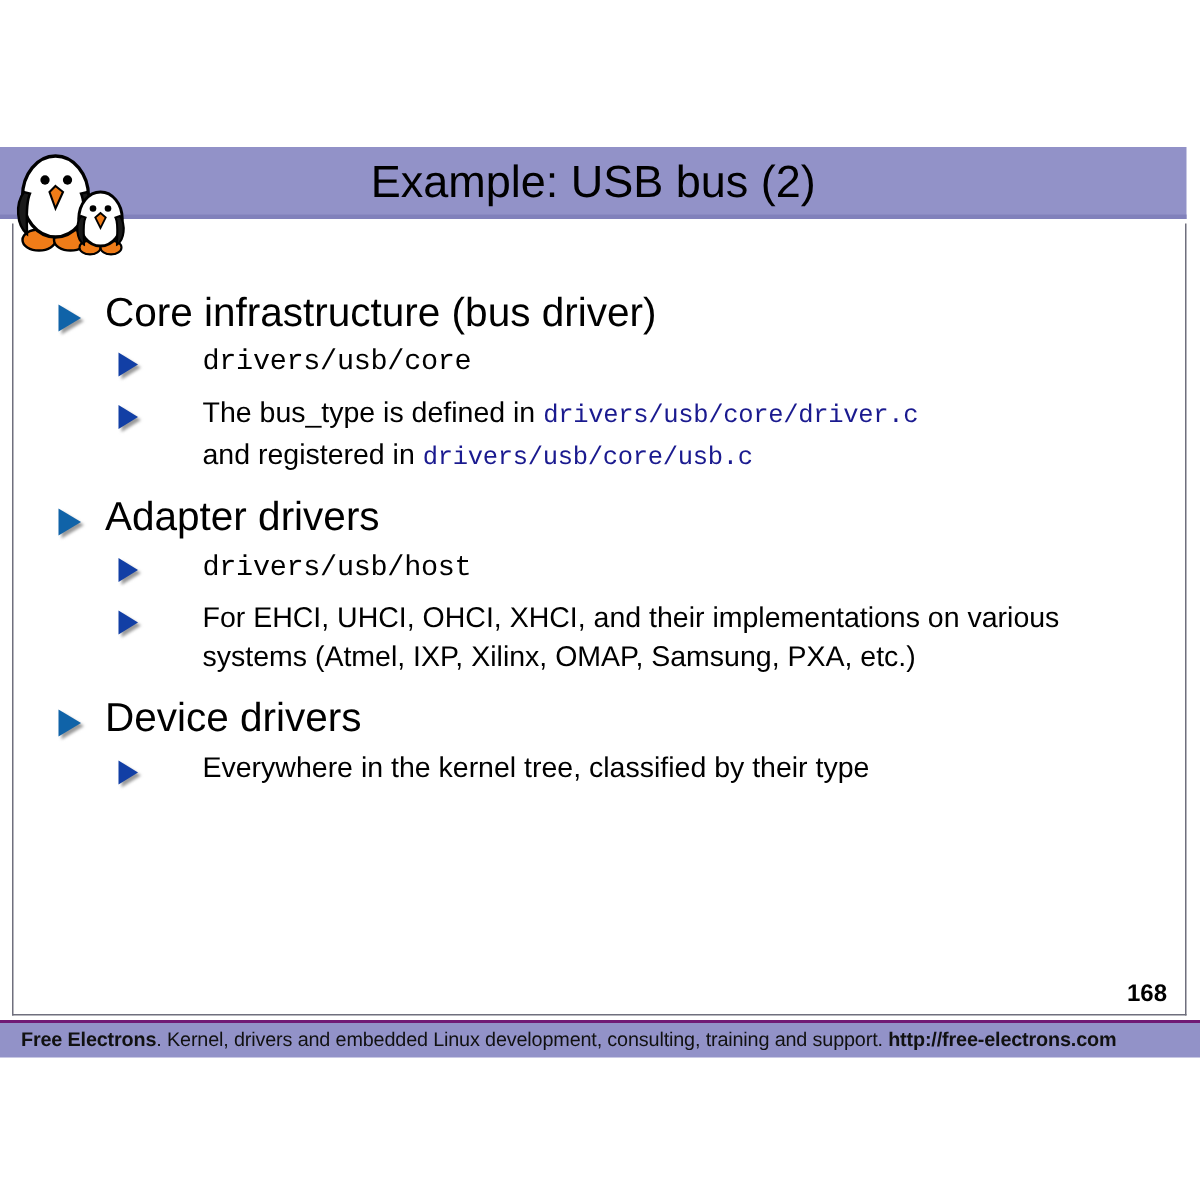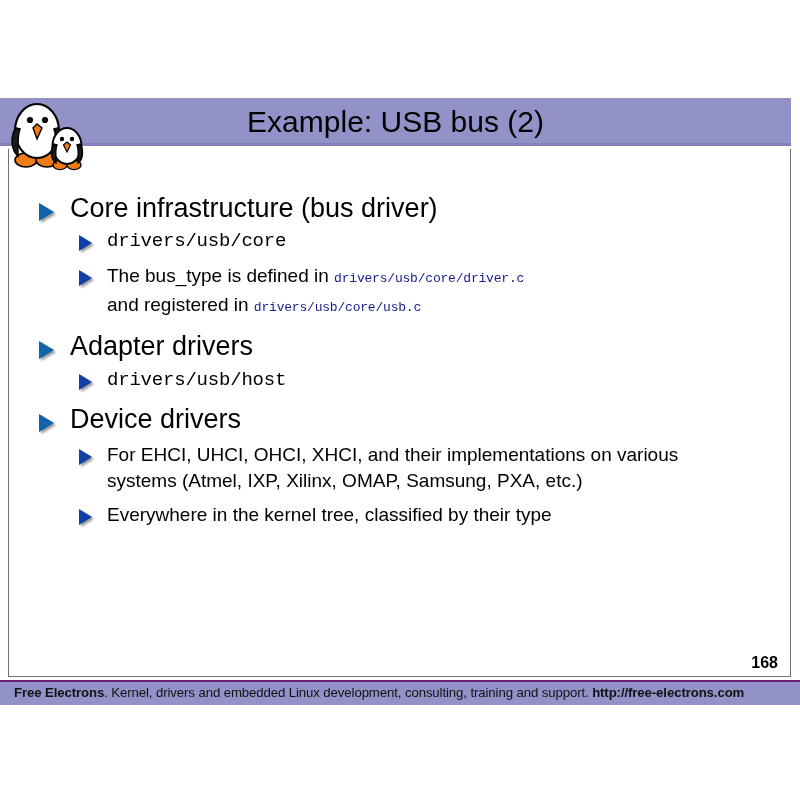--- a/index.html
+++ b/index.html
@@ -97,20 +97,21 @@
   .lvl1 .btxt {
     font-size: 27px;
     line-height: 27px;
     color: #000000;
   }
 
   
   .lvl2 {
     margin-left: 40px;
     margin-bottom: 1px;
+    gap: 28px;
   }
   .lvl2 .btri {
     flex: 0 0 auto;
     width: 18px;
     margin-top: 7px;
     margin-right: 10px;
   }
   .lvl2 .btxt {
     font-size: 19px;
     line-height: 26px;
@@ -130,21 +131,21 @@
   .lvl2 .tri {
     border-top-width: 8px;
     border-bottom-width: 8px;
     border-left-width: 13px;
     border-left-color: #123fa5;
   }
 
   code, .mono {
     font-family: "Liberation Mono", "DejaVu Sans Mono", monospace;
     color: #1a1a8f;
-    font-size: 13px;
+    font-size: 17px;
     letter-spacing: -0.2px;
   }
   .mono-lead {
     font-family: "Liberation Mono", "DejaVu Sans Mono", monospace;
     color: #1a1a8f;
     font-size: 19.5px;
     letter-spacing: -0.2px;
   }
 
   
@@ -252,32 +253,32 @@
         <span class="btxt">Adapter drivers</span>
       </div>
 
       <div class="bullet-row lvl2" style="margin-top:7px;">
         <span class="btri">
             <span class="tri"></span>
           </span>
         <span class="btxt mono-lead">drivers/usb/host</span>
       </div>
 
+      <div class="bullet-row lvl2" style="margin-top:9px;">
+        <span class="btri">
+            <span class="tri"></span>
+          </span>
+        <span class="btxt" style="max-width:640px;display:block;">For EHCI, UHCI, OHCI, XHCI, and their implementations on various systems (Atmel, IXP, Xilinx, OMAP, Samsung, PXA, etc.)</span>
+      </div>
+
       <div class="bullet-row lvl1" style="margin-top:13px;">
         <span class="btri">
             <span class="tri"></span>
           </span>
         <span class="btxt">Device drivers</span>
-      </div>
-
-      <div class="bullet-row lvl2" style="margin-top:9px;">
-        <span class="btri">
-            <span class="tri"></span>
-          </span>
-        <span class="btxt" style="max-width:640px;display:block;">For EHCI, UHCI, OHCI, XHCI, and their implementations on various systems (Atmel, IXP, Xilinx, OMAP, Samsung, PXA, etc.)</span>
       </div>
 
       <div class="bullet-row lvl2" style="margin-top:8px;">
         <span class="btri">
             <span class="tri"></span>
           </span>
         <span class="btxt">Everywhere in the kernel tree, classified by their type</span>
       </div>
 
     </div>

